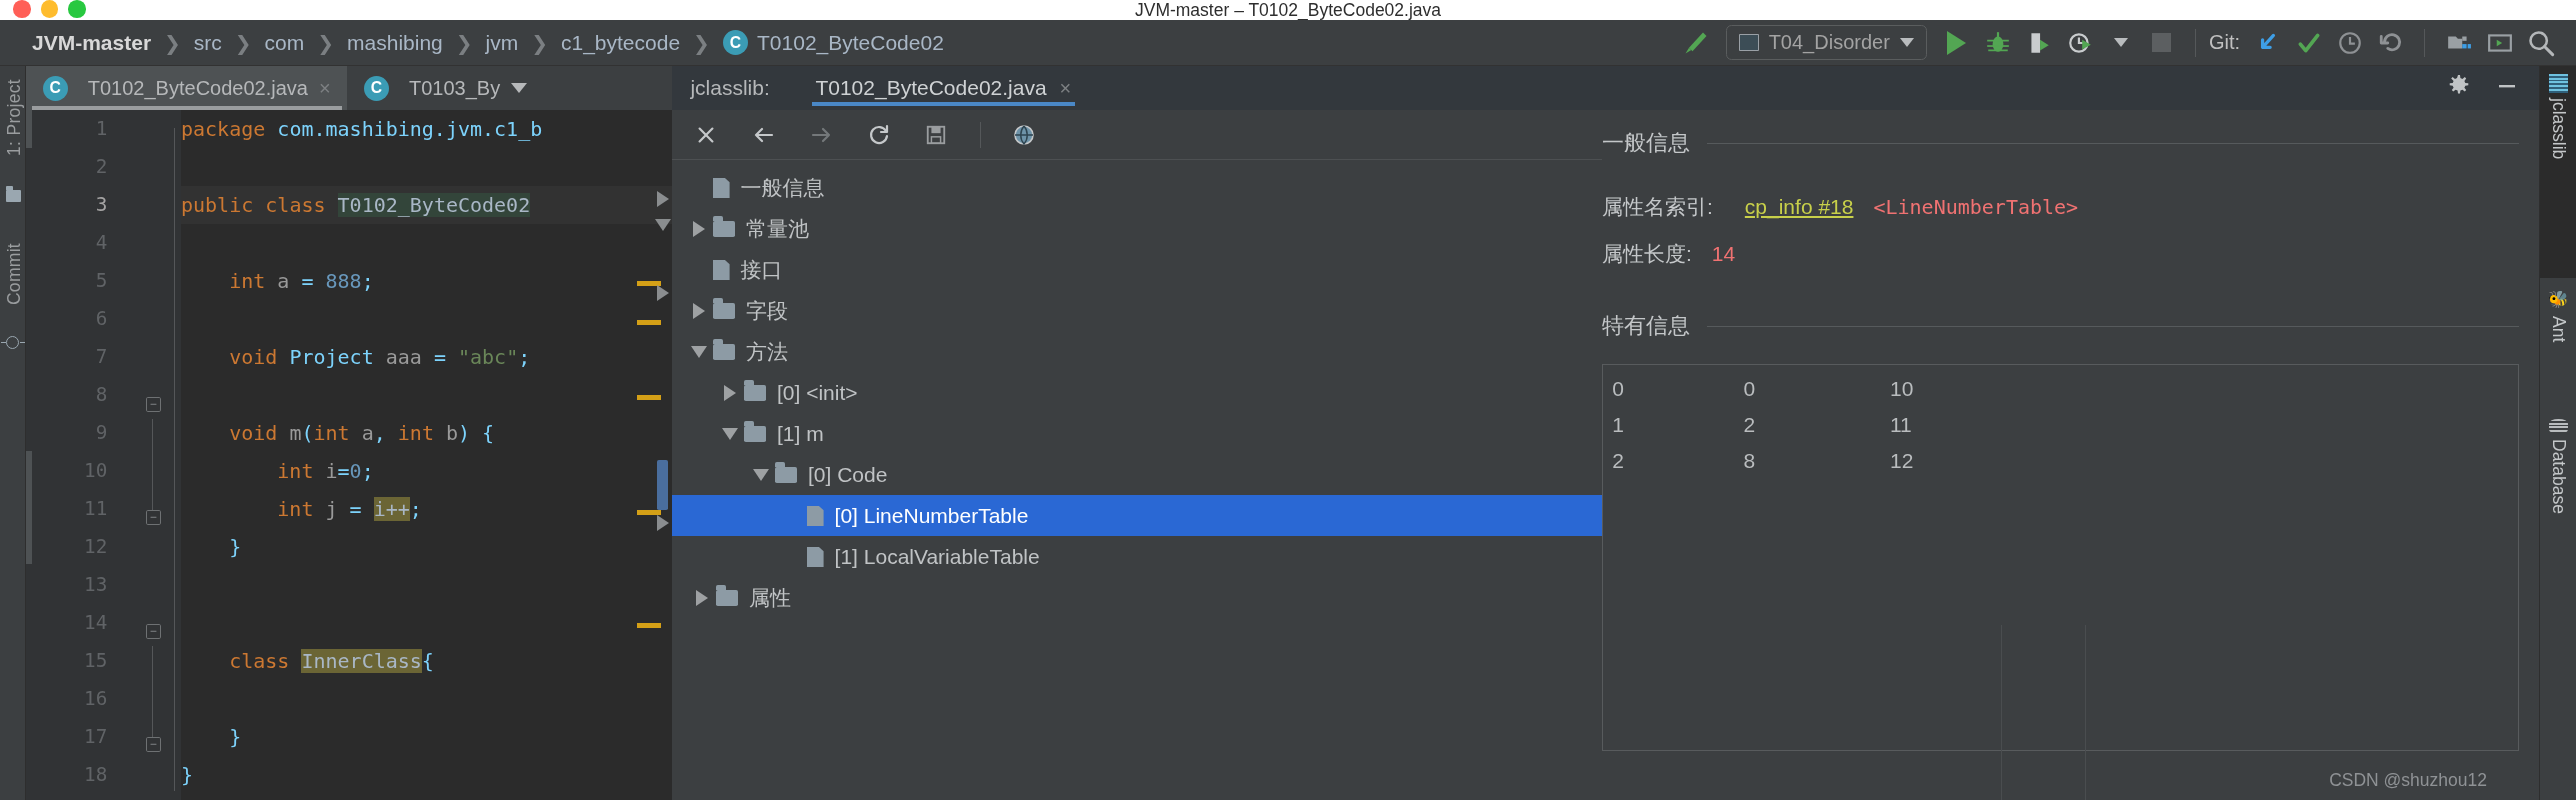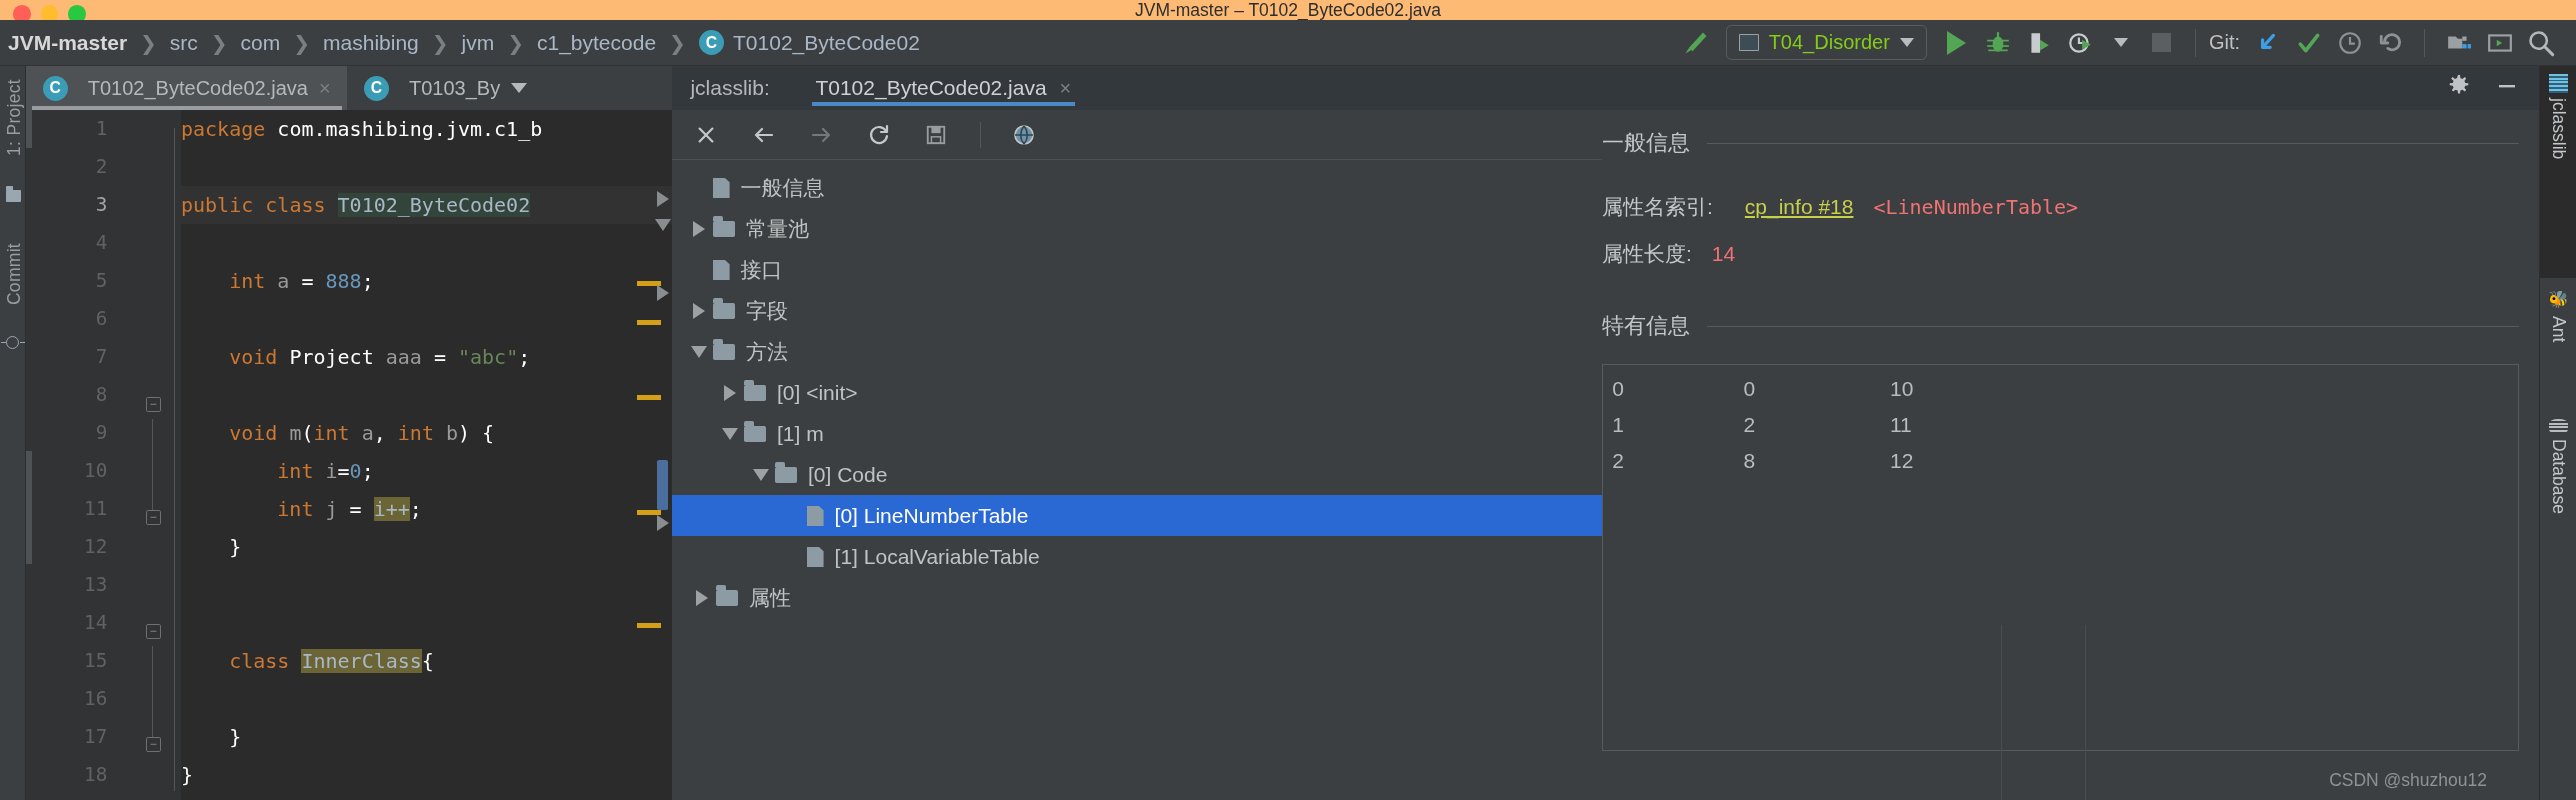--- a/index.html
+++ b/index.html
@@ -9,21 +9,21 @@
     background: #3c3f41;
     color: #bbbbbb;
     font-size: 20px;
     -webkit-font-smoothing: antialiased;
   }
   #app { position: relative; width: 2576px; height: 801px; background: #3c3f41; }
 
   
   .titlebar {
     position: absolute; left: 0; top: 0; width: 2576px; height: 28px;
-    background: #fdba74; display: flex; align-items: center;
+    background: #ffffff; display: flex; 
   }
   .traffic { display: flex; gap: 10px; margin-left: 13px; }
   .dot { width: 17.5px; height: 17.5px; border-radius: 50%; display: block; }
   .dot.red { background: #ff5f57; }
   .dot.yellow { background: #febc2e; }
   .dot.green { background: #28c840; }
   .win-title {
     position: absolute; left: 0; right: 0; top: 0; height: 20px;
     text-align: center; line-height: 20px; color: #2e2e2e; font-size: 17.5px;
     font-family: "Liberation Sans", sans-serif;
@@ -31,39 +31,39 @@
 
   
   .toolbar {
     position: absolute; left: 0; top: 20px; width: 2576px; height: 46px;
     background: #3c3f41; display: flex; align-items: center;
     border-bottom: 0.9px solid #323232;
   }
   .lgutter-strip {
     position: absolute; left: 0; top: 20px; width: 9.2px; height: 46px; background: #4e5254;
   }
-  .crumbs { display: flex; align-items: center; margin-left: 8px; height: 46px; }
+  .crumbs { display: flex; align-items: center; margin-left: 32px; height: 46px; }
   .crumb { color: #a9b7c6; font-size: 21px; white-space: nowrap; }
   .crumb.proj { font-weight: bold; color: #d8d8d8; }
   .sep { color: #7b7f82; margin: 0 13px; font-size: 20px; }
   .cls-badge {
     width: 25px; height: 25px; border-radius: 50%; background: #3b9cb5;
     color: #fff; font-size: 15.7px; font-weight: bold; display: inline-flex;
     align-items: center; justify-content: center; margin-right: 9.2px;
     font-family: "Liberation Sans", sans-serif;
   }
   .crumb-file { display: flex; align-items: center; }
 
   .tb-right { margin-left: auto; display: flex; align-items: center; padding-right: 14.7px; gap: 0; }
   .tb-btn {
     width: 41px; height: 37px; display: flex; align-items: center; justify-content: center;
   }
   .runcfg {
     display: flex; align-items: center; gap: 10px; height: 35px; padding: 0 12px;
-    border: 0.9px solid #5a5d5e; border-radius: 5.5px; margin: 0 9.2px; color: #84cc16; font-size: 20px;
+    border: 0.9px solid #5a5d5e; border-radius: 5.5px; margin: 0 9.2px; color: #a3a3a3; font-size: 20px;
   }
   .runcfg-ico {
     width: 20px; height: 17.5px; border: 1.8px solid #9aa0a6; background: #3c4d56; display: block;
     border-radius: 0.9px;
   }
   .caret { width: 0; height: 0; border-left: 7.4px solid transparent; border-right: 7.4px solid transparent;
            border-top: 9.2px solid #b9bcbe; }
   .tri-run { width: 0; height: 0; border-top: 12px solid transparent; border-bottom: 12px solid transparent;
              border-left: 19.3px solid #53a653; }
   .vsep { width: 0.9px; height: 28px; background: #55585a; margin: 0 13px; }
@@ -161,21 +161,21 @@
     font-size: 20px; white-space: pre; color: #a9b7c6;
   }
   .gline {
     height: 38px; line-height: 38px; text-align: right; padding-right: 14.7px;
     font-family: "DejaVu Sans Mono", monospace; font-size: 19.3px; color: #606366;
   }
   .gline.cur { color: #a4a3a3; }
   .kw { color: #cc7832; }
   .str { color: #6a8759; }
   .num { color: #6897bb; }
-  .pun { color: #ffffff; }
+  .pun { color: #7dd3fc; }
   .id-grey { color: #9a9a9a; }
   .hl-green { background: #33453a; }
   .hl-olive { background: #6b6535; }
   .line3-row { background: #323232; }
   .foldmark {
     position: absolute; left: 24px; width: 14.7px; height: 14.7px; border: 0.9px solid #6e7173;
     border-radius: 1.8px; color: #8a8d8f; font-size: 12px; line-height: 13px; text-align: center;
     background: #313335;
   }
   .foldline { position: absolute; left: 30px; width: 0.9px; background: #555759; }

